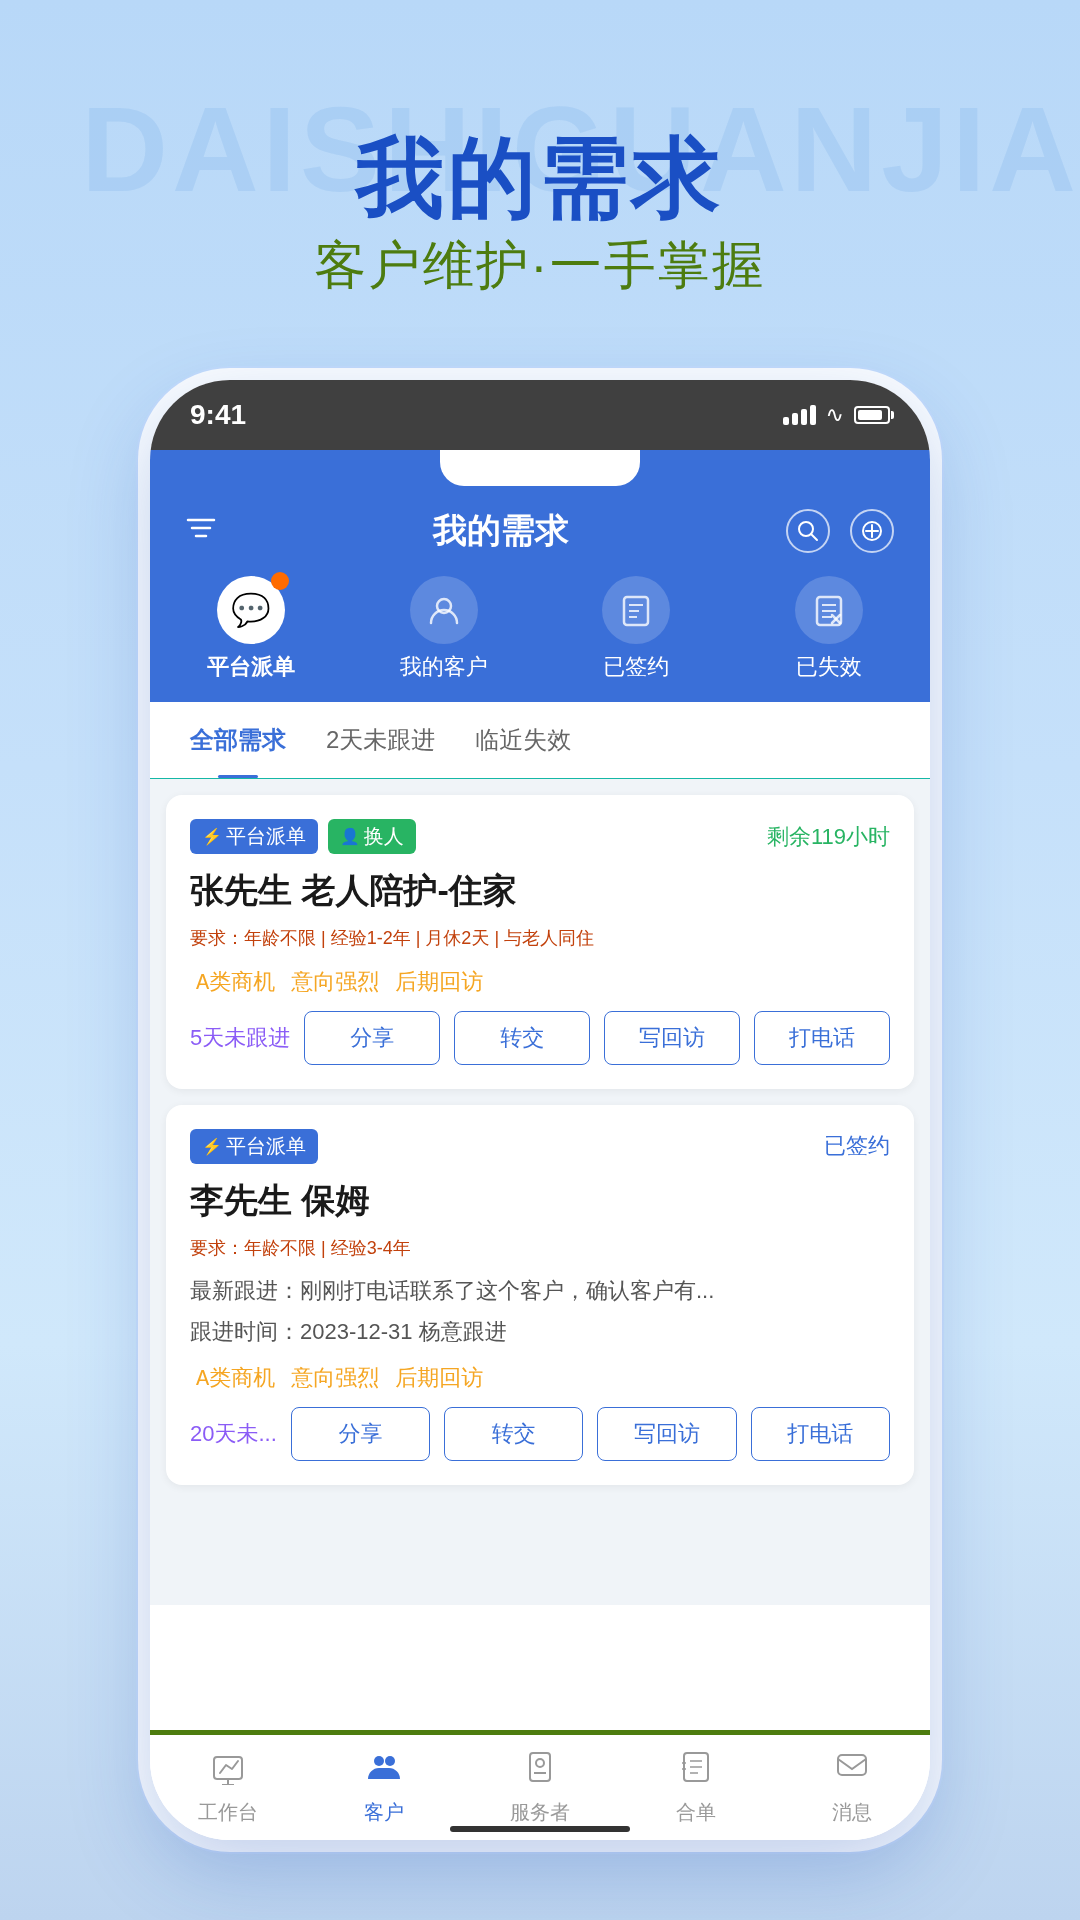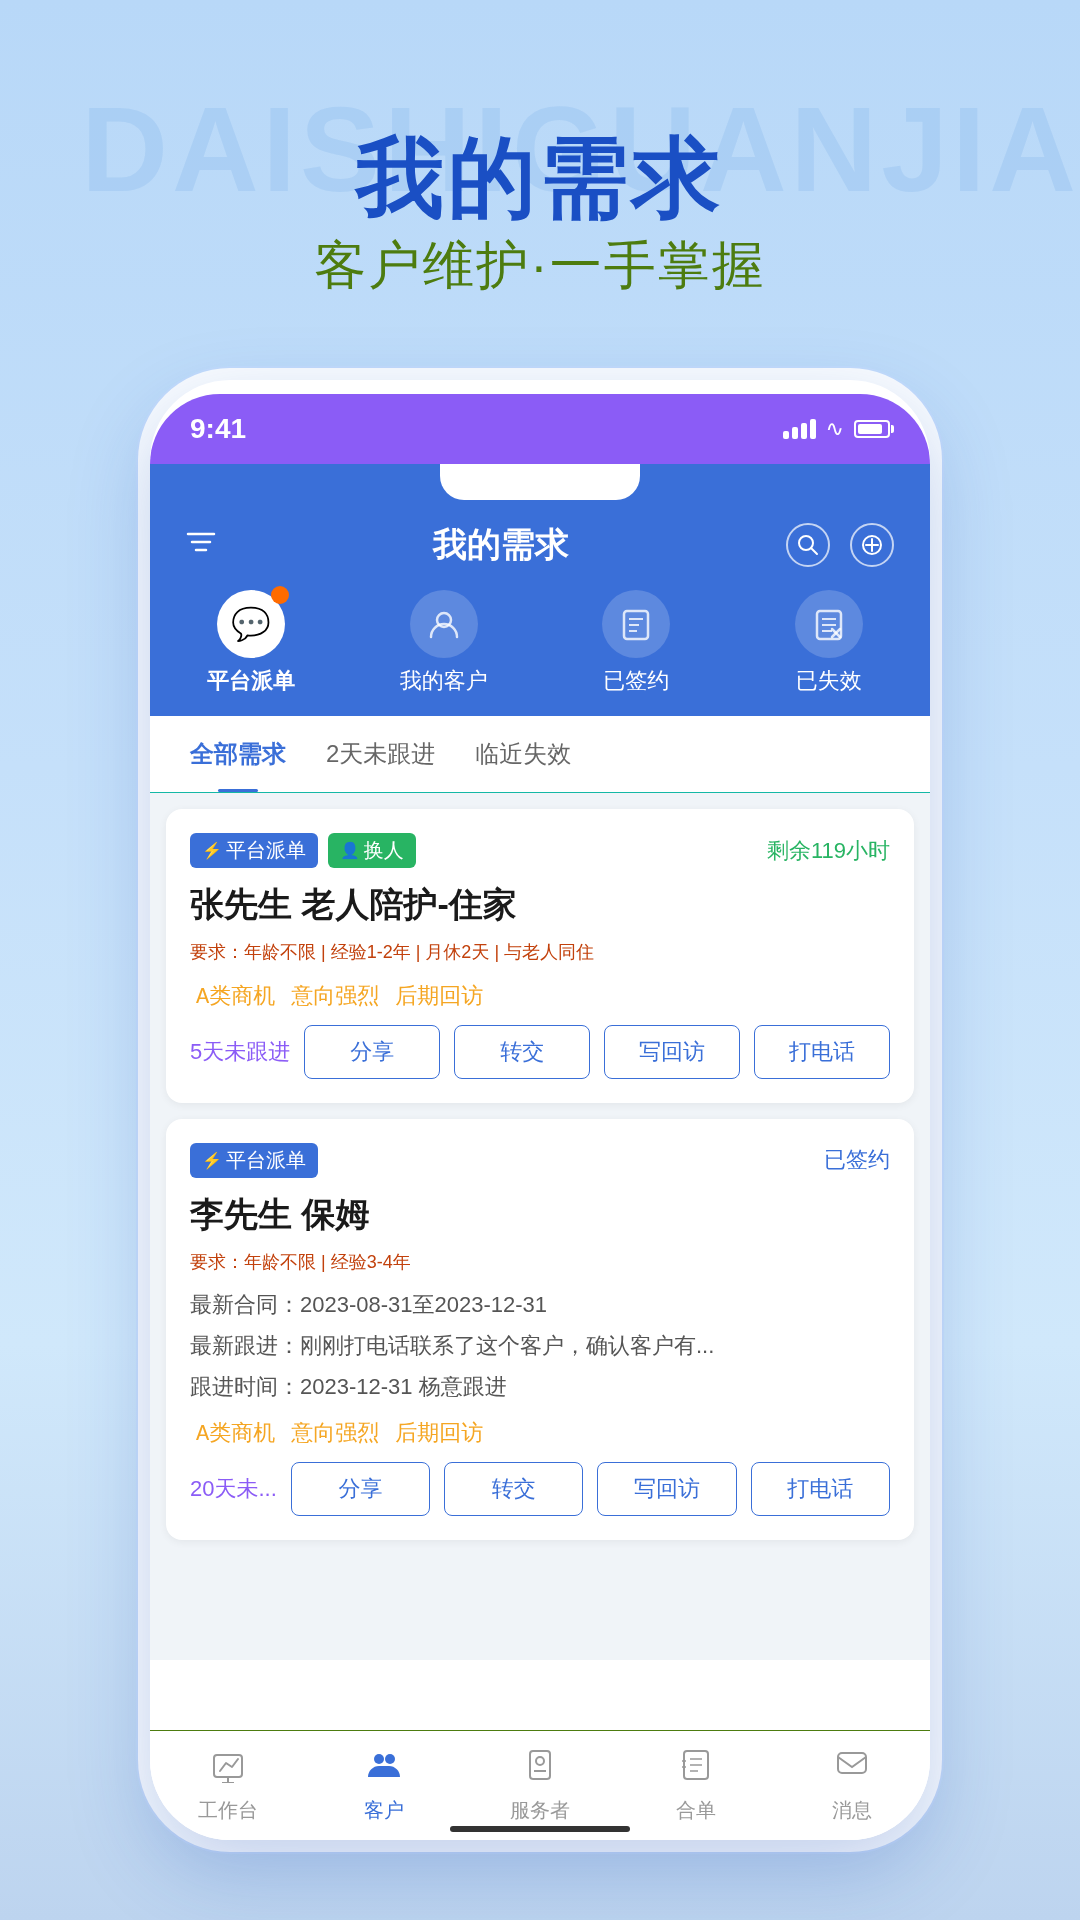--- a/index.html
+++ b/index.html
@@ -59,28 +59,27 @@
       height: 1460px;
       background: white;
       border-radius: 80px;
       box-shadow: 0 30px 80px rgba(30, 80, 180, 0.25), 0 0 0 12px rgba(255,255,255,0.9), 0 0 0 14px rgba(200,220,255,0.5);
       overflow: hidden;
       z-index: 2;
     }
 
     
     .phone-status-bar {
-      background: #8b5cf6;
+      background: #404040;
       height: 70px;
       display: flex;
       align-items: center;
       justify-content: space-between;
       padding: 0 40px;
       border-radius: 80px 80px 0 0;
-      margin-top: 14px;
     }
     .status-time {
       color: white;
       font-size: 28px;
       font-weight: 600;
     }
     .status-icons {
       display: flex;
       align-items: center;
       gap: 10px;
@@ -366,21 +365,21 @@
     
     .bottom-nav {
       position: absolute;
       bottom: 0;
       left: 0;
       width: 100%;
       background: white;
       height: 110px;
       display: flex;
       align-items: center;
-      border-top: 1px solid #4d7c0f;
+      border-top: 5px solid #4d7c0f;
     }
     .bottom-nav-item {
       flex: 1;
       display: flex;
       flex-direction: column;
       align-items: center;
       gap: 6px;
     }
     .bottom-nav-icon {
       font-size: 32px;
@@ -555,21 +554,20 @@
         <div class="card-tags-left">
           <div class="tag-platform">
             <span style="font-size:16px;">⚡</span>
             <span>平台派单</span>
           </div>
         </div>
         <span class="tag-signed">已签约</span>
       </div>
       <div class="card-name">李先生 保姆</div>
       <div class="card-req">要求：年龄不限 | 经验3-4年</div>
-      <div class="card-info">最新合同：2023-08-31至2023-12-31</div>
       <div class="card-info">最新跟进：刚刚打电话联系了这个客户，确认客户有...</div>
       <div class="card-info">跟进时间：2023-12-31 杨意跟进</div>
       <div class="card-opportunity-tags">
         <span class="opp-tag">A类商机</span>
         <span class="opp-tag">意向强烈</span>
         <span class="opp-tag">后期回访</span>
       </div>
       <div class="card-actions">
         <span class="action-unfollow">20天未...</span>
         <div class="action-btn">分享</div>

